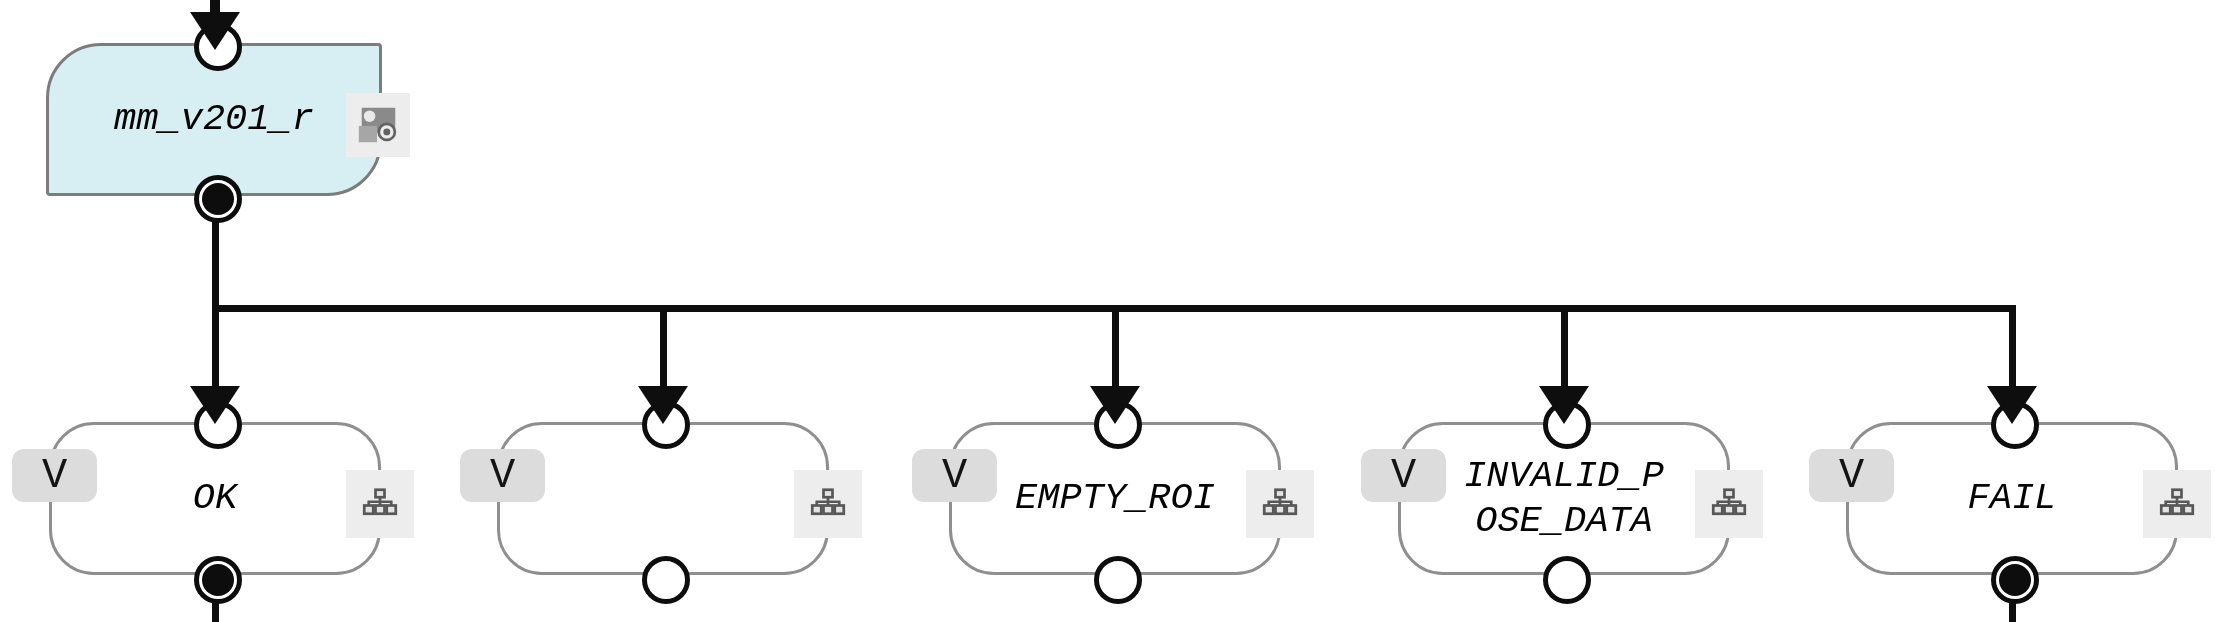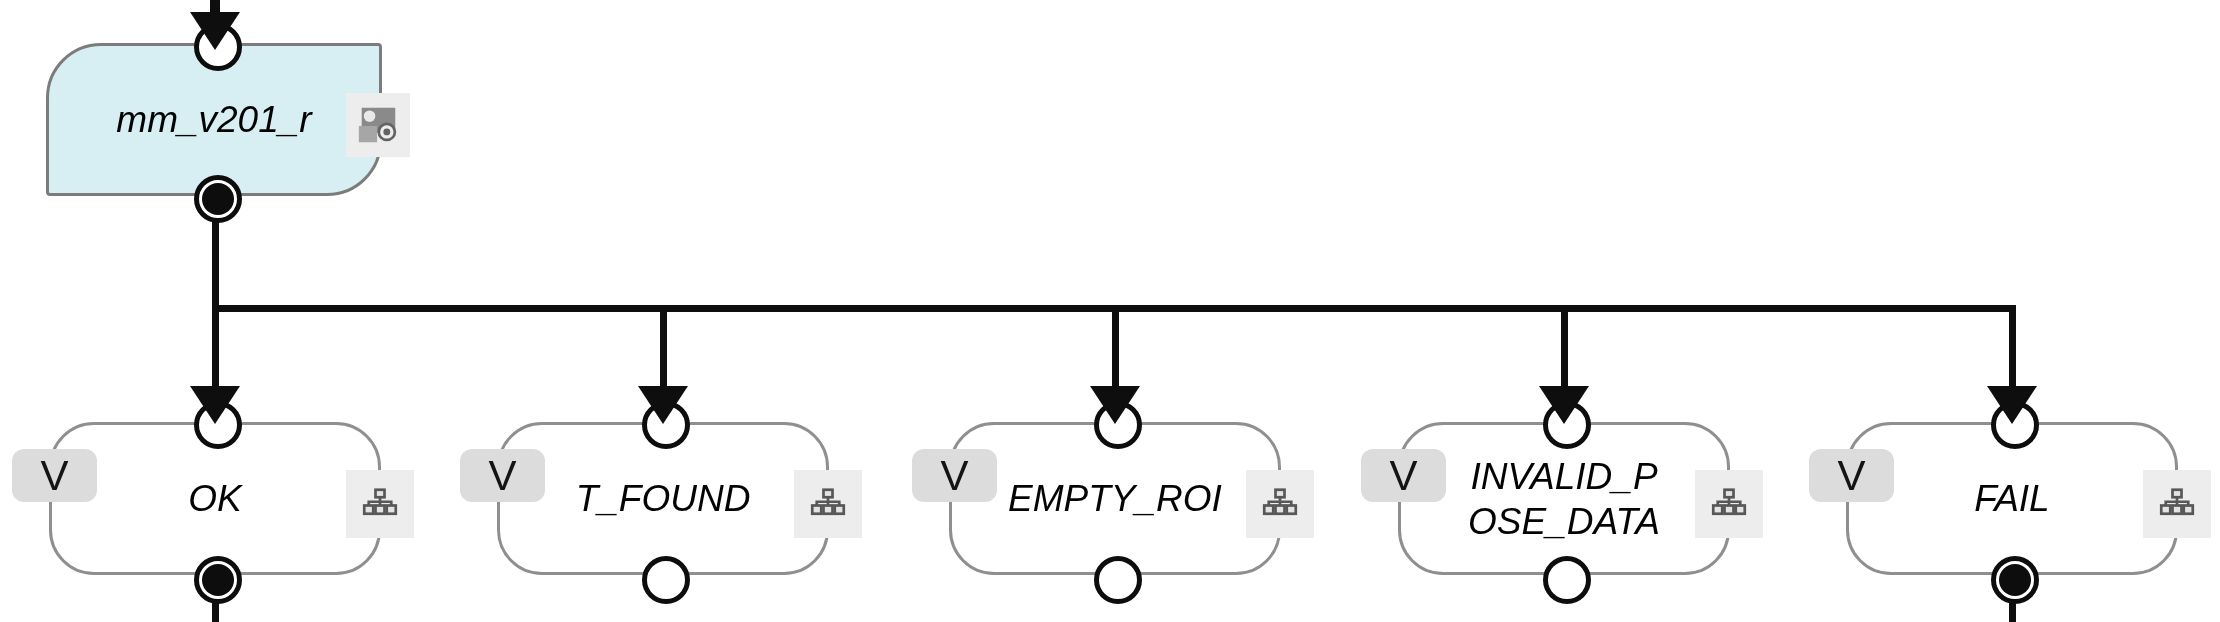--- a/index.html
+++ b/index.html
@@ -1,20 +1,20 @@
 <!DOCTYPE html>
 <html><head>
 <meta charset="utf-8">
 <style>
   html,body{margin:0;padding:0;background:#ffffff;}
   .canvas{
     position:relative;
     width:2220px;height:622px;
     background:#ffffff;
-    font-family:Liberation Sans, sans-serif;
+    font-family:Liberation Mono, monospace;
     overflow:hidden;
   }
   
   .edge{position:absolute;background:#0e0e0e;z-index:1;}
   .arrowhead{
     position:absolute;z-index:4;width:0;height:0;
     border-left:25px solid transparent;
     border-right:25px solid transparent;
     border-top:38px solid #0e0e0e;
   }
@@ -129,21 +129,20 @@
         <rect x="1.5" y="13" width="6" height="5.5" fill="#e3e3e3" stroke="#575757" stroke-width="1.8"></rect>
         <rect x="9" y="13" width="6" height="5.5" fill="#e3e3e3" stroke="#575757" stroke-width="1.8"></rect>
         <rect x="16.5" y="13" width="6" height="5.5" fill="#e3e3e3" stroke="#575757" stroke-width="1.8"></rect>
       </svg>
     </div>
   </div>
 
   <div class="node branch" style="left:497px;">
     <div class="v-badge">V</div>
     <div class="node-label">
-      <span class="line">T_FOUND</span>
     </div>
     <div class="port in"></div>
     <div class="port out"></div>
     <div class="icon-plate">
       <svg width="36" height="36" viewBox="0 0 24 24">
         <rect x="9" y="2.5" width="6" height="5" fill="#e3e3e3" stroke="#575757" stroke-width="1.8"></rect>
         <path d="M12 7.5 V10.5 M4.5 13 V10.5 H19.5 V13 M12 10.5 V13" fill="none" stroke="#575757" stroke-width="1.8"></path>
         <rect x="1.5" y="13" width="6" height="5.5" fill="#e3e3e3" stroke="#575757" stroke-width="1.8"></rect>
         <rect x="9" y="13" width="6" height="5.5" fill="#e3e3e3" stroke="#575757" stroke-width="1.8"></rect>
         <rect x="16.5" y="13" width="6" height="5.5" fill="#e3e3e3" stroke="#575757" stroke-width="1.8"></rect>

